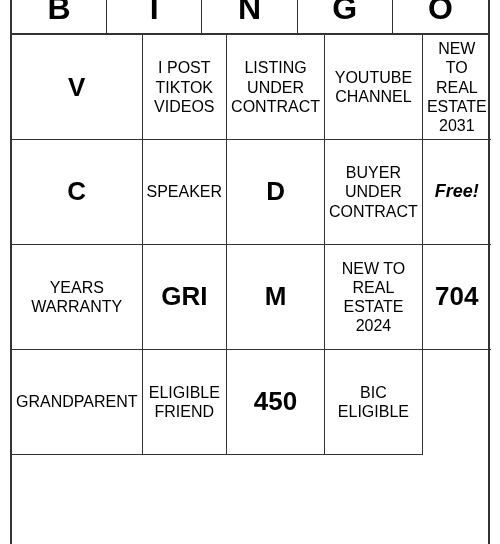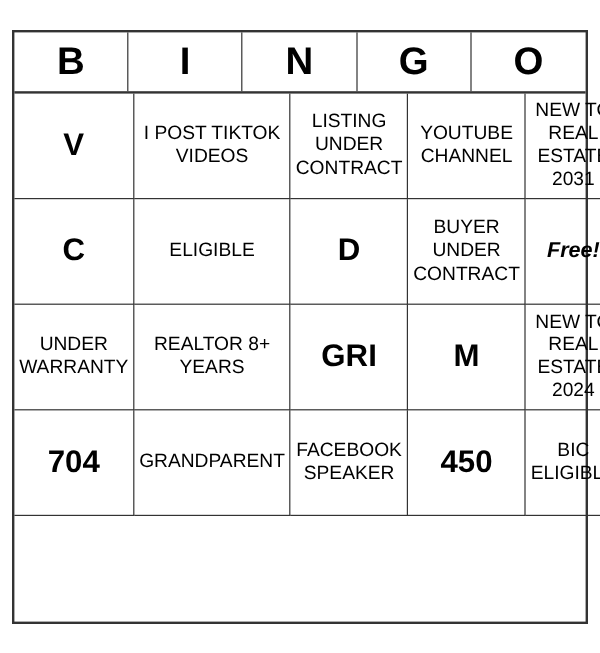--- a/index.html
+++ b/index.html
@@ -73,28 +73,27 @@
       <div class="bingo-header-cell">G</div>
       <div class="bingo-header-cell">O</div>
     </div>
   <div class="bingo-grid">
   <div class="bingo-cell large-text">V</div>
       <div class="bingo-cell small-text">I POST TIKTOK VIDEOS</div>
       <div class="bingo-cell small-text">LISTING UNDER CONTRACT</div>
       <div class="bingo-cell small-text">YOUTUBE CHANNEL</div>
       <div class="bingo-cell small-text">NEW TO REAL ESTATE 2031</div>
       <div class="bingo-cell large-text">C</div>
-      <div class="bingo-cell small-text">ELIGIBLE</div>
+      <div class="bingo-cell small-text">SPEAKER</div>
       <div class="bingo-cell large-text">D</div>
       <div class="bingo-cell small-text">BUYER UNDER CONTRACT</div>
       <div class="bingo-cell free">Free!</div>
-      <div class="bingo-cell small-text">UNDER WARRANTY</div>
-      <div class="bingo-cell small-text">REALTOR 8+ YEARS</div>
+      <div class="bingo-cell small-text">YEARS WARRANTY</div>
       <div class="bingo-cell large-text">GRI</div>
       <div class="bingo-cell large-text">M</div>
       <div class="bingo-cell small-text">NEW TO REAL ESTATE 2024</div>
       <div class="bingo-cell large-text">704</div>
       <div class="bingo-cell small-text">GRANDPARENT</div>
-      <div class="bingo-cell small-text">FACEBOOK SPEAKER</div>
+      <div class="bingo-cell small-text">ELIGIBLE FRIEND</div>
       <div class="bingo-cell large-text">450</div>
       <div class="bingo-cell small-text">BIC ELIGIBLE</div>
     </div>
 </div>
 
 </body></html>

